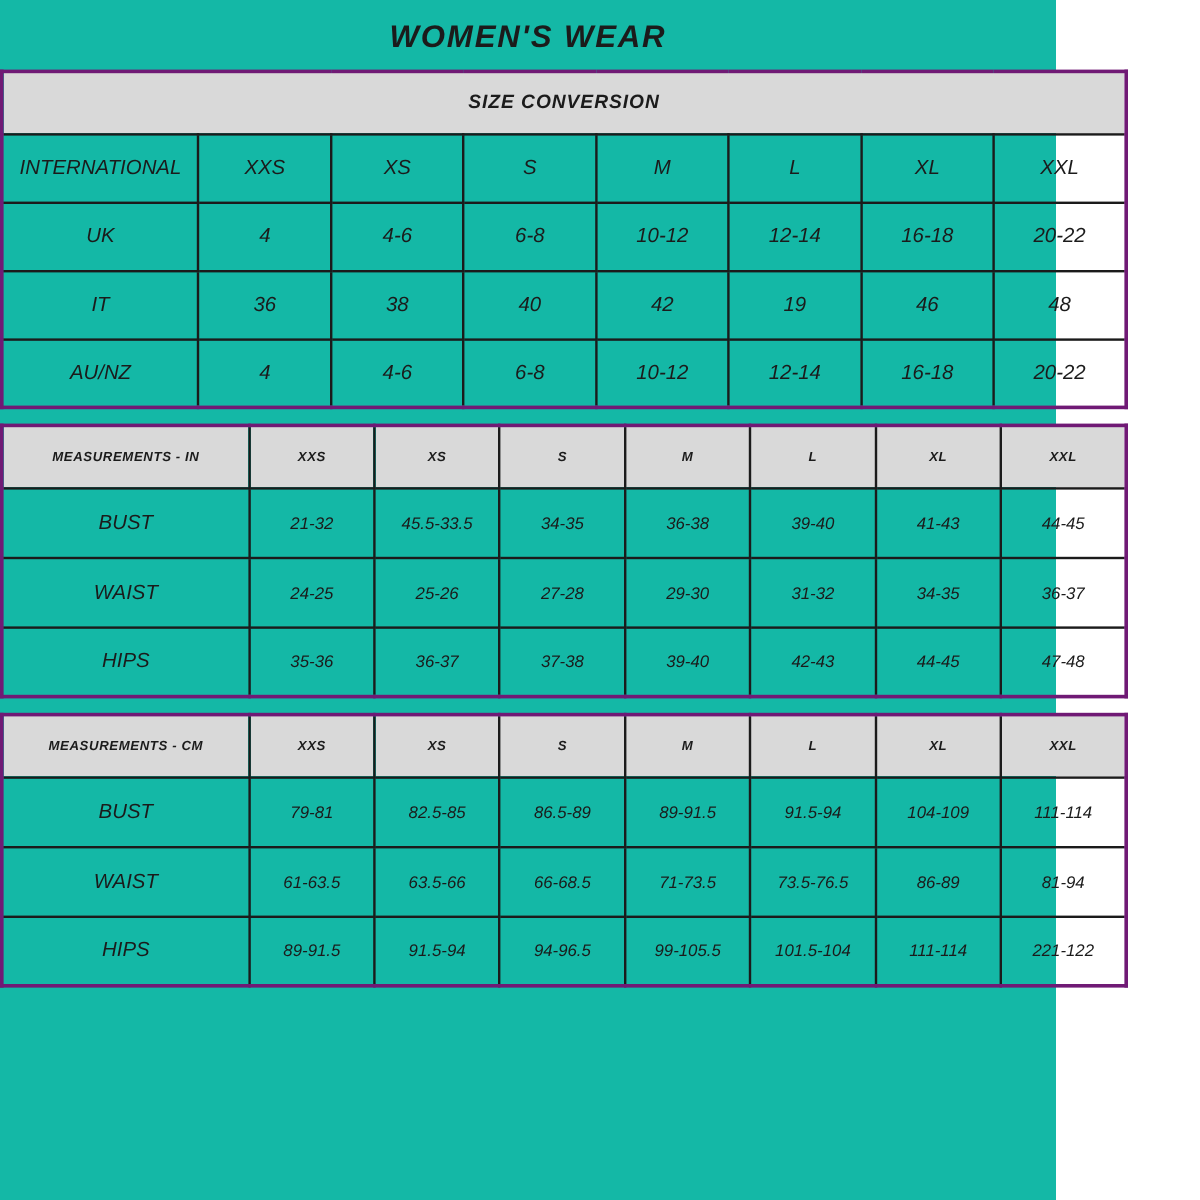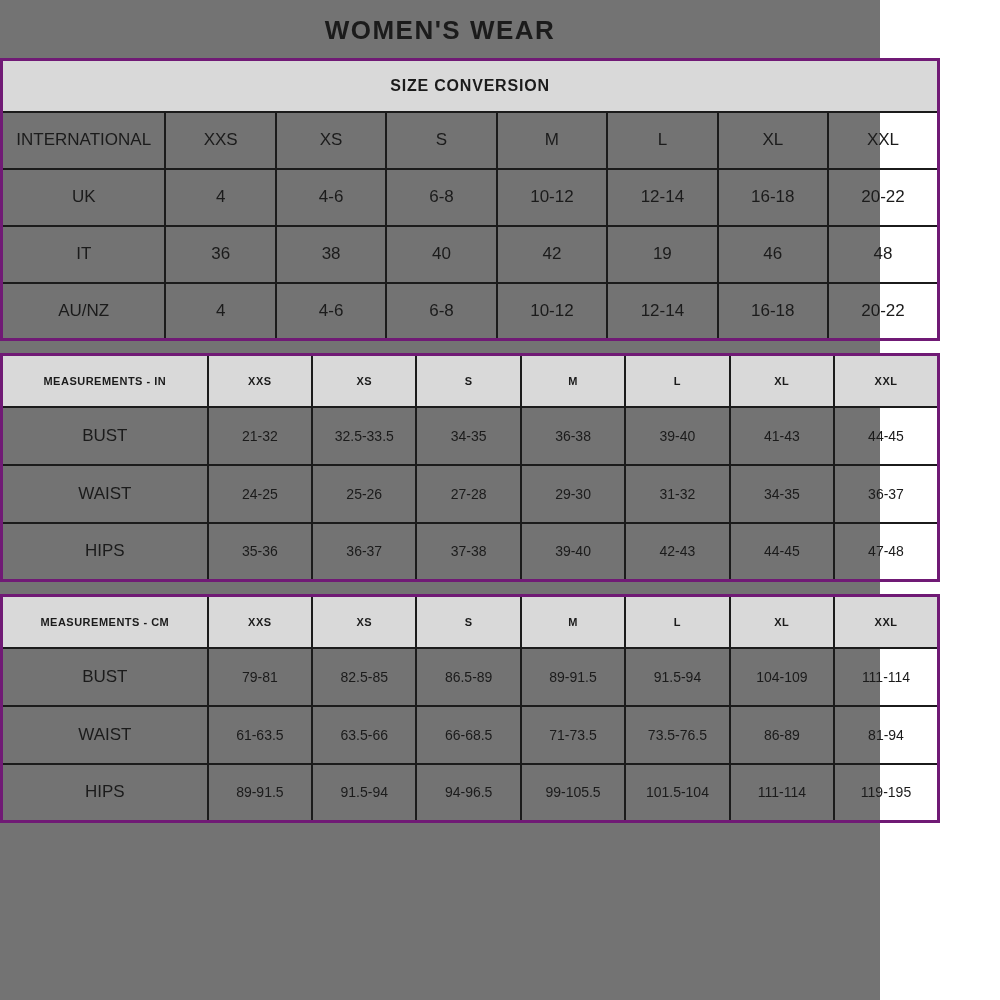--- a/index.html
+++ b/index.html
@@ -2,21 +2,21 @@
 <html><head>
 <meta charset="utf-8">
 <style>
   * { margin: 0; padding: 0; box-sizing: border-box; }
   html, body { width: 1000px; background: #ffffff; }
   body {
     font-family: "Liberation Sans", sans-serif;
     color: #1b1b1b;
     -webkit-font-smoothing: antialiased;
   }
-  .page { width: 880px; height: 1000px; background: #737373; }
+  .page { width: 880px; height: 1000px; background: #14b8a6; font-style: italic; }
   .title {
     text-align: center;
     font-size: 26px;
     font-weight: bold;
     letter-spacing: 1.5px;
     padding-top: 15px;
     color: #1b1b1b;
   }
   table.tbl {
     width: 940px;
@@ -121,21 +121,21 @@
         <th>M</th>
         <th>L</th>
         <th>XL</th>
         <th>XXL</th>
       </tr>
     </thead>
     <tbody>
       <tr>
         <td class="row-label">BUST</td>
         <td>21-32</td>
-        <td>32.5-33.5</td>
+        <td>45.5-33.5</td>
         <td>34-35</td>
         <td>36-38</td>
         <td>39-40</td>
         <td>41-43</td>
         <td>44-45</td>
       </tr>
       <tr>
         <td class="row-label">WAIST</td>
         <td>24-25</td>
         <td>25-26</td>
@@ -197,18 +197,18 @@
         <td>81-94</td>
       </tr>
       <tr>
         <td class="row-label">HIPS</td>
         <td>89-91.5</td>
         <td>91.5-94</td>
         <td>94-96.5</td>
         <td>99-105.5</td>
         <td>101.5-104</td>
         <td>111-114</td>
-        <td>119-195</td>
+        <td>221-122</td>
       </tr>
     </tbody>
   </table>
 
 </div>
 
 </body></html>

